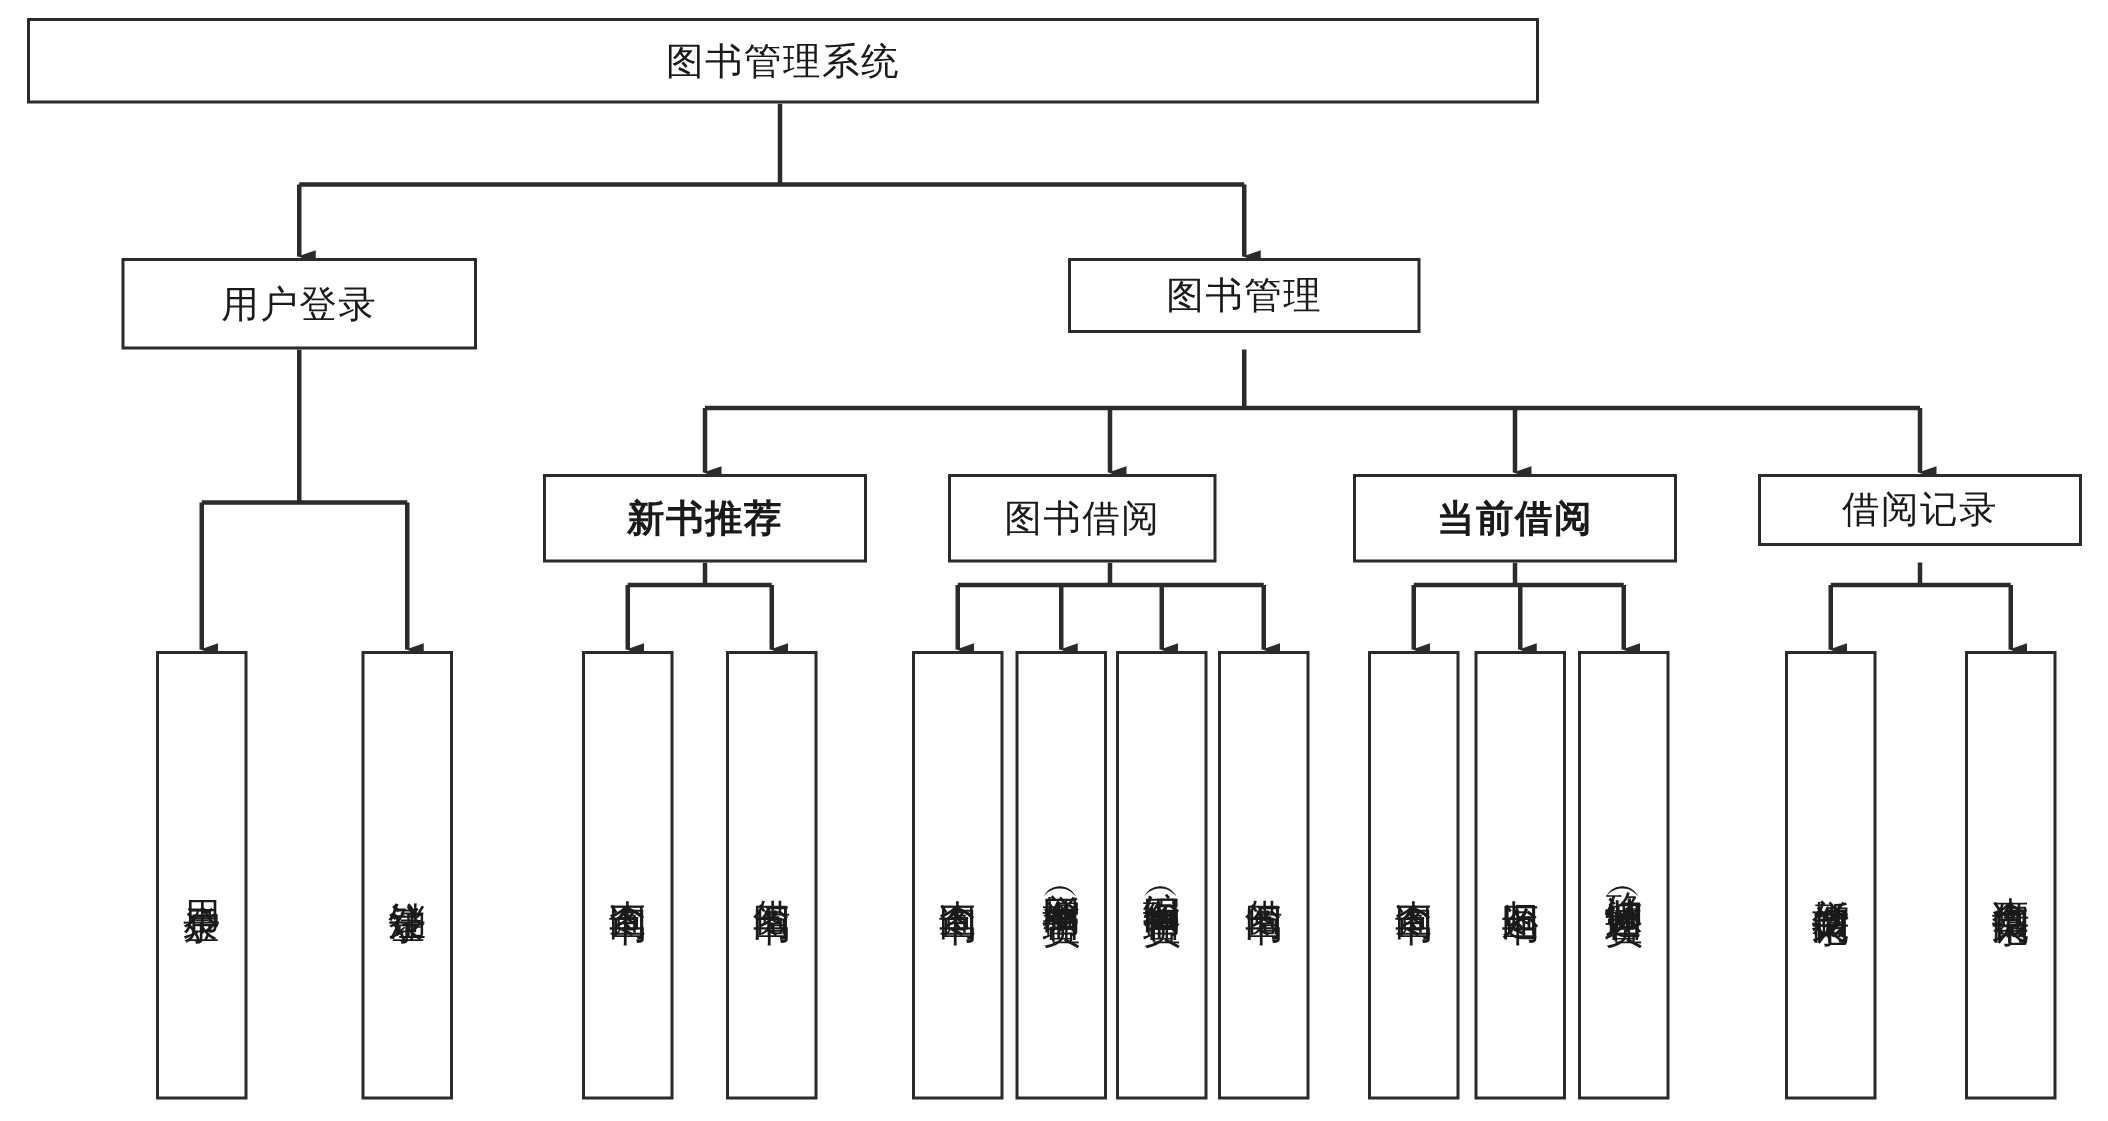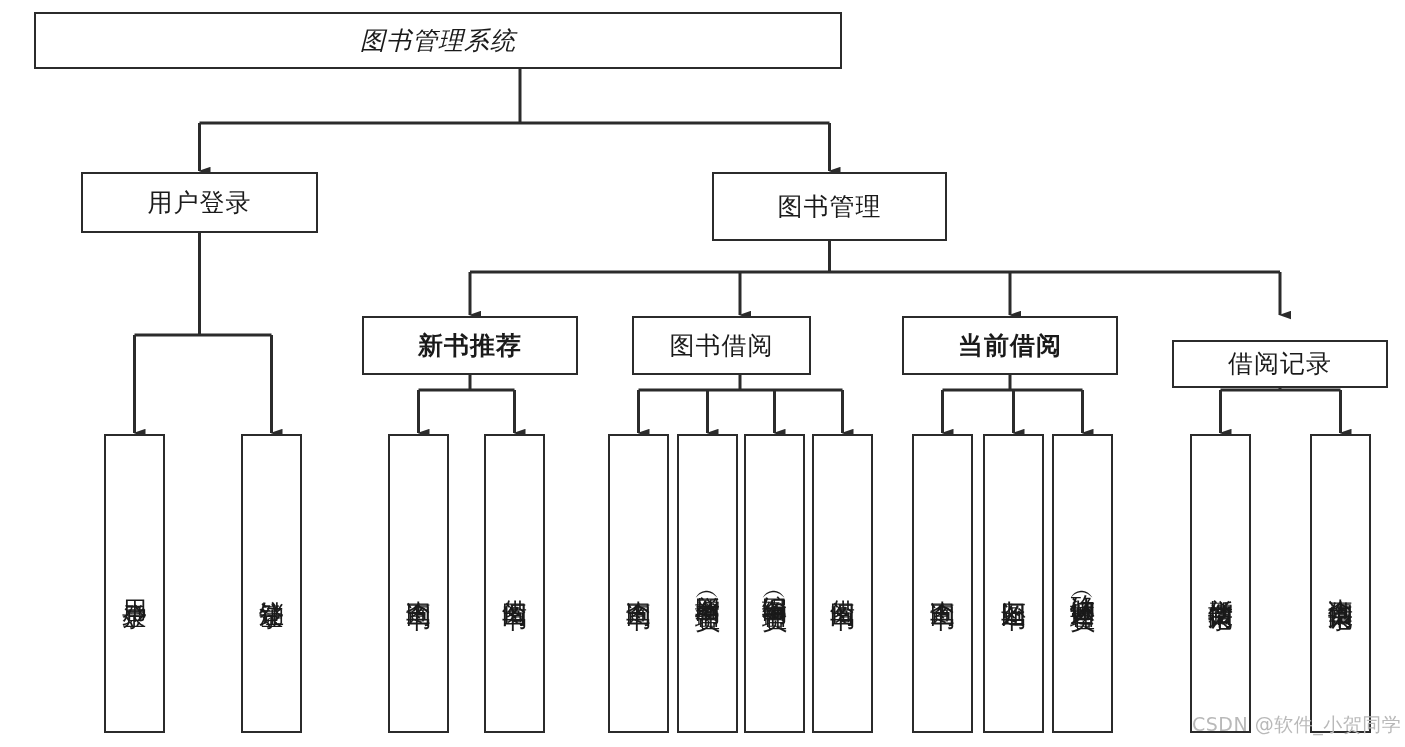--- a/index.html
+++ b/index.html
@@ -104,39 +104,39 @@
         <path d="M1013.5,390 L1013.5,433" marker-end="url(#arrow)"></path>
         <path d="M1082.5,390 L1082.5,433" marker-end="url(#arrow)"></path>
         <path d="M1280,375 L1280,390"></path>
         <path d="M1220.5,390 L1340.5,390"></path>
         <path d="M1220.5,390 L1220.5,433" marker-end="url(#arrow)"></path>
         <path d="M1340.5,390 L1340.5,433" marker-end="url(#arrow)"></path>
       </g>
   </svg>
 
   <div id="nodes-layer">
-      <div class="node horiz" style="left: 34px; top: 12px; width: 808px; height: 57px; font-style: italic;">
+      <div class="node horiz" style="left: 18px; top: 12px; width: 1008px; height: 57px;">
         <span class="label">图书管理系统</span>
       </div>
       <div class="node horiz" style="left: 81px; top: 172px; width: 237px; height: 61px;">
         <span class="label">用户登录</span>
       </div>
-      <div class="node horiz" style="left: 712px; top: 172px; width: 235px; height: 69px;">
+      <div class="node horiz" style="left: 712px; top: 172px; width: 235px; height: 50px;">
         <span class="label">图书管理</span>
       </div>
       <div class="node horiz" style="left: 362px; top: 316px; width: 216px; height: 59px; font-weight: bold;">
         <span class="label">新书推荐</span>
       </div>
       <div class="node horiz" style="left: 632px; top: 316px; width: 179px; height: 59px;">
         <span class="label">图书借阅</span>
       </div>
       <div class="node horiz" style="left: 902px; top: 316px; width: 216px; height: 59px; font-weight: bold;">
         <span class="label">当前借阅</span>
       </div>
-      <div class="node horiz" style="left: 1172px; top: 316px; width: 216px; height: 48px; margin-top: 24px;">
+      <div class="node horiz" style="left: 1172px; top: 316px; width: 216px; height: 48px;">
         <span class="label">借阅记录</span>
       </div>
       <div class="node vert" style="left: 104px; top: 434px; width: 61px; height: 299px;">
         <span class="label">用户登录</span>
       </div>
       <div class="node vert" style="left: 241px; top: 434px; width: 61px; height: 299px;">
         <span class="label">注销登录</span>
       </div>
       <div class="node vert" style="left: 388px; top: 434px; width: 61px; height: 299px;">
         <span class="label">查询图书</span>
@@ -166,14 +166,13 @@
         <span class="label">确认归还（管理员）</span>
       </div>
       <div class="node vert" style="left: 1190px; top: 434px; width: 61px; height: 299px;">
         <span class="label">新增借阅记录</span>
       </div>
       <div class="node vert" style="left: 1310px; top: 434px; width: 61px; height: 299px;">
         <span class="label">查询借阅记录</span>
       </div>
     </div>
 
-  <div class="watermark" style="left: 1192px; top: 712px;">CSDN @软件_小贺同学</div>
 </div>
 
 </body></html>

